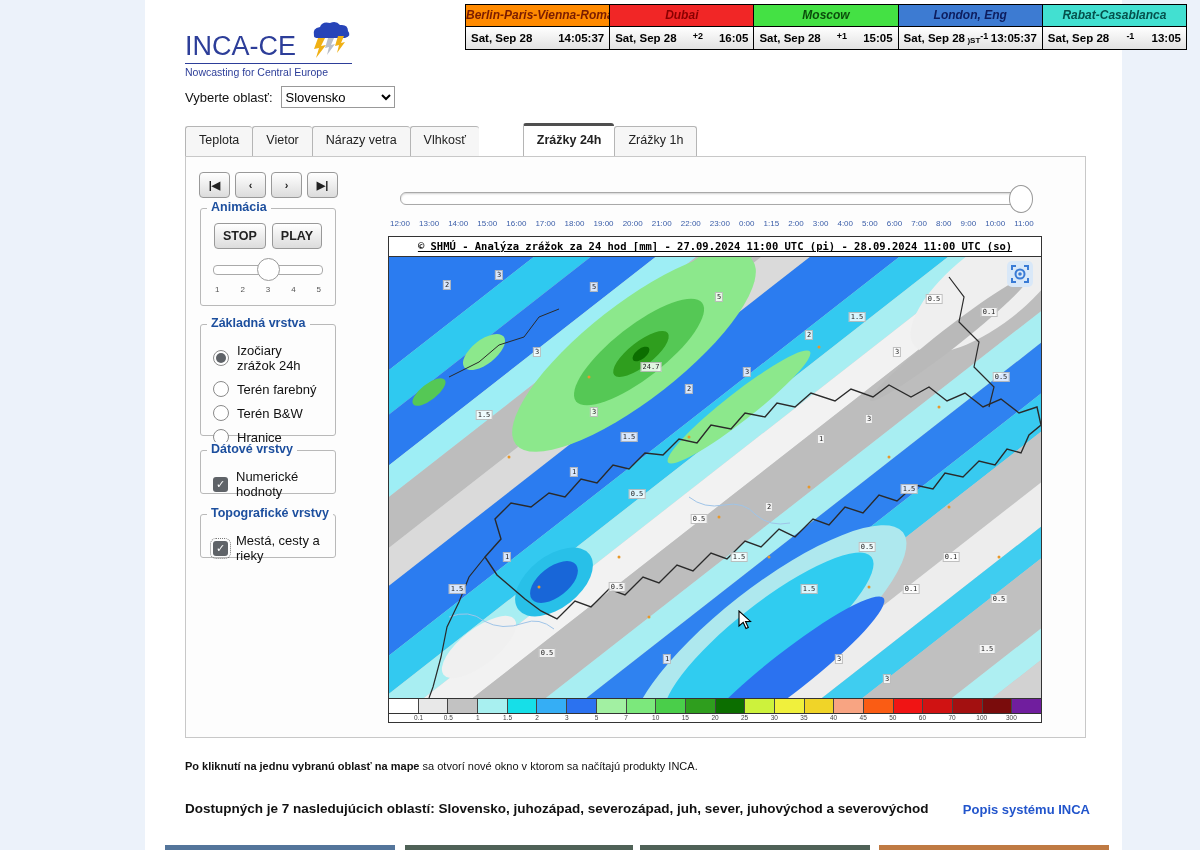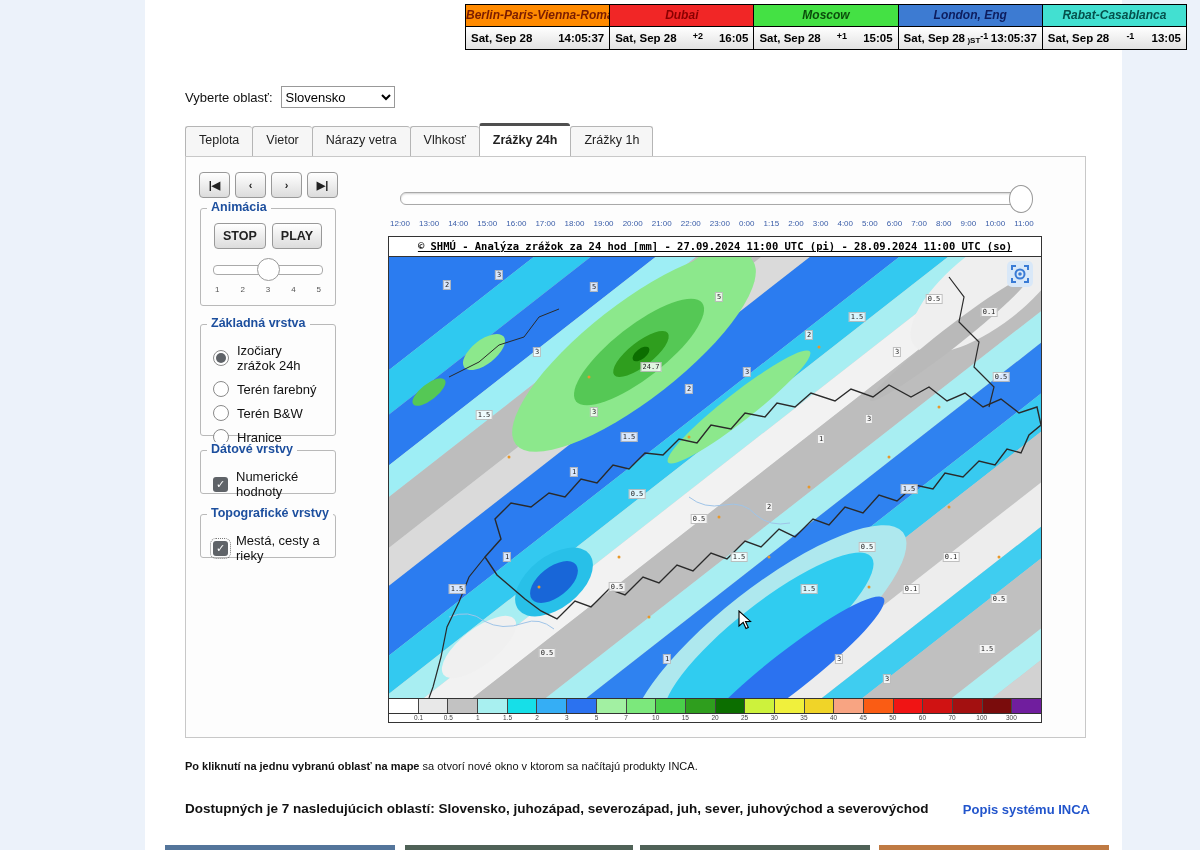--- a/index.html
+++ b/index.html
@@ -21,21 +21,21 @@
   #logo-row{display:flex;align-items:flex-end;gap:4px;border-bottom:1px solid #2d3e99;padding-bottom:1px;}
   #logo-title{font-size:27px;color:#2d3e99;}
   #logo-sub{font-size:10.5px;color:#2d3e99;margin-top:2px;}
   #selector{position:absolute;left:185px;top:86px;display:flex;align-items:center;gap:8px;font-size:13px;color:#111;}
   #area-select{width:114px;height:22px;font-size:13px;border:1px solid #999;background:#fff;}
 
   
   #tabs{position:absolute;left:185px;top:123px;height:33px;display:flex;align-items:flex-end;}
   .tab{height:30px;box-sizing:border-box;padding:0 13px;line-height:27px;font-size:12.5px;color:#222;background:#f6f6f6;border:1px solid #b5b5b5;border-right:none;border-bottom:none;border-radius:3px 3px 0 0;cursor:pointer;}
   .tab:last-child{border-right:1px solid #b5b5b5;}
-  .tab.active{height:33px;line-height:28px;background:#fff;border-top:3px solid #4f4f4f;font-weight:700;}
+  .tab.active{height:33px;line-height:28px;background:#fff;border-top:3px solid #4f4f4f;font-weight:700;margin-left:44px;}
   #panel{position:absolute;left:185px;top:156px;width:899px;height:580px;background:#fdfdfd;border:1px solid #c8c8c8;}
 
   
   #nav-buttons{position:absolute;left:199px;top:172px;display:flex;gap:5px;}
   .navbtn{width:31px;height:26px;border:1px solid #999;border-radius:4px;background:linear-gradient(#fff,#dcdcdc);font-size:11px;font-weight:700;color:#222;padding:0;cursor:pointer;}
   .fs{position:absolute;left:200px;width:136px;border:1px solid #b9b9b9;border-radius:3px;box-sizing:border-box;padding:10px 12px 6px;}
   .fs-legend{position:absolute;top:-9px;left:6px;background:#fdfdfd;padding:0 4px;color:#1d4f9e;font-weight:700;font-size:12.5px;white-space:nowrap;}
   #fs-anim{top:208px;height:98px;}
   #anim-buttons{display:flex;justify-content:center;gap:6px;margin-top:4px;}
   .abtn{border:1px solid #999;border-radius:4px;background:linear-gradient(#fff,#dcdcdc);font-size:12.5px;font-weight:700;color:#222;padding:5px 8px;cursor:pointer;}
@@ -123,20 +123,34 @@
       <div class="clock-cell">
         <div class="clock-head" style="background: rgb(66, 224, 209); color: rgb(5, 81, 76);">Rabat-Casablanca</div>
         <div class="clock-body">
           <span class="c-date">Sat, Sep 28</span>
           <span class="c-off"><sup>-1</sup></span>
           <span class="c-time">13:05</span>
         </div>
       </div>
     </div>
 
+  <div id="logo">
+    <div id="logo-row">
+      <span id="logo-title">INCA-CE</span>
+      <span>
+        <svg width="52" height="38" viewBox="0 0 52 38">
+          <path d="M14 16 Q12 8 20 7 Q22 1 30 3 Q36 0 40 5 Q48 4 48 11 Q52 16 45 18 L18 18 Q14 18 14 16Z" fill="#2744b8"></path>
+          <polygon points="18,18 25,18 21,26 26,25 16,38 19,28 14,29" fill="#f0b014"></polygon>
+          <polygon points="28,18 34,18 31,25 35,24 27,35 29,27 25,28" fill="#b9bec8"></polygon>
+          <polygon points="38,16 44,16 41,23 45,22 37,33 39,25 35,26" fill="#f0b014"></polygon>
+        </svg>
+      </span>
+    </div>
+    <div id="logo-sub">Nowcasting for Central Europe</div>
+  </div>
 
   <div id="selector">
     <span>Vyberte oblasť:</span>
     <select id="area-select"><option>Slovensko</option></select>
   </div>
 
   <div id="tabs">
       <div class="tab">Teplota</div>
       <div class="tab">Vietor</div>
       <div class="tab">Nárazy vetra</div>

